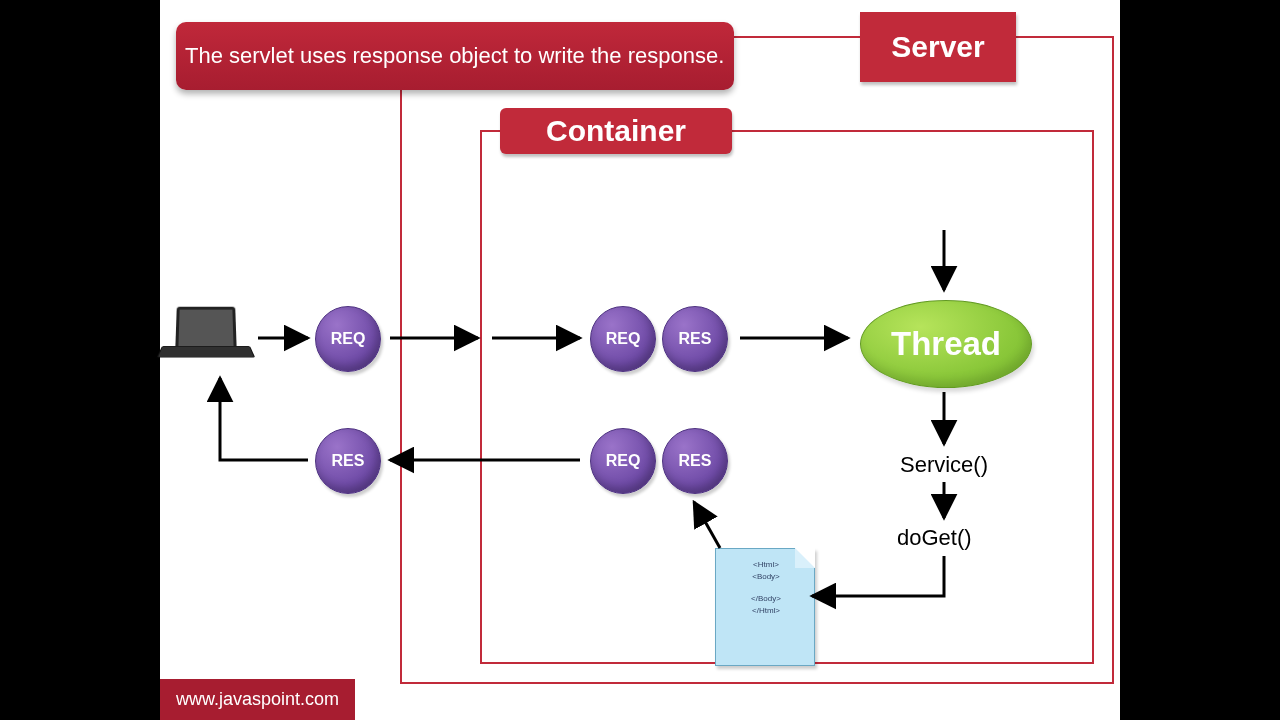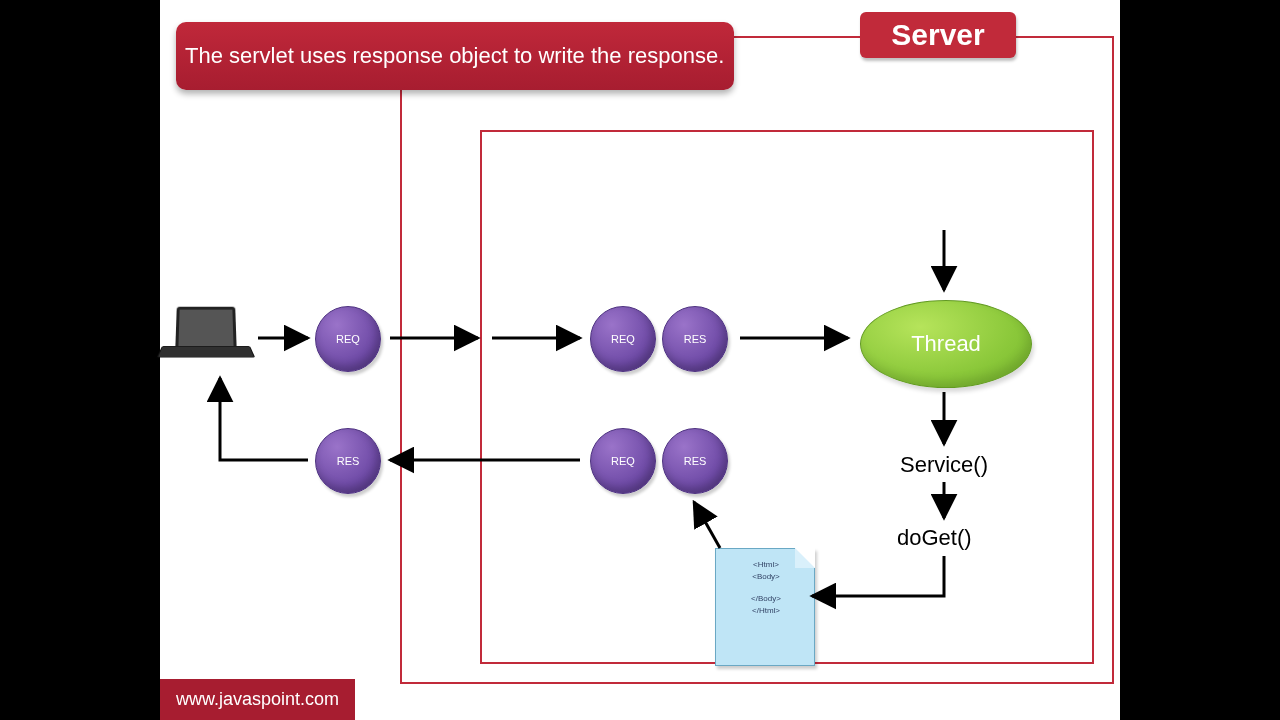--- a/index.html
+++ b/index.html
@@ -1,26 +1,26 @@
 <!DOCTYPE html>
 <html><head>
 <meta charset="utf-8">
 <style>
   html,body{margin:0;padding:0;width:1280px;height:720px;font-family:"Trebuchet MS","Segoe UI",Arial,sans-serif;}
   .stage{position:relative;width:1280px;height:720px;background:#000;}
   .canvas{position:absolute;left:160px;top:0;width:960px;height:720px;background:#fff;}
   .abs{position:absolute;}
   .server-box{border:2px solid #c12a3a;}
-  .server-label{background:#c12a3a;color:#fff;font-size:30px;font-weight:bold;text-align:center;border-radius:6px;box-shadow:1px 3px 3px rgba(0,0,0,.25);padding:6px 0;}
+  .server-label{background:#c12a3a;color:#fff;font-size:30px;font-weight:bold;text-align:center;border-radius:0;box-shadow:1px 3px 3px rgba(0,0,0,.25);padding:18px 0;}
   .container-box{border:2px solid #c12a3a;}
   .container-label{background:#c12a3a;color:#fff;font-size:30px;font-weight:bold;text-align:center;border-radius:6px;box-shadow:1px 3px 3px rgba(0,0,0,.25);padding:6px 0;}
   .caption{background:linear-gradient(#c0283a,#a71d30);color:#fff;font-size:22px;line-height:1.45;border-radius:10px;padding:18px 9px;box-shadow:0 4px 6px rgba(0,0,0,.3);margin-top:8px;}
   .servlet{background:linear-gradient(#f39a2d,#e9851a);border:1px solid #c96e0e;color:#fff;font-size:30px;font-weight:bold;border-radius:8px;text-align:center;padding:14px 0;box-shadow:inset 0 1px 0 rgba(255,255,255,.35),1px 3px 4px rgba(0,0,0,.25);}
-  .thread{width:170px;height:86px;background:radial-gradient(ellipse at 35% 30%, #b6e45b, #8bc83a 60%, #73b42a);border:1px solid #629a22;border-radius:50%;color:#fff;font-size:22px;font-weight:normal;display:flex;align-items:center;justify-content:center;box-shadow:inset -4px -6px 10px rgba(0,0,0,.12),2px 4px 4px rgba(0,0,0,.15);}
-  .bubble{width:64px;height:64px;border-radius:50%;background:radial-gradient(circle at 33% 28%, #9a73c9, #6e4aa6 65%, #5c3c92);border:1px solid #4d3180;color:#fff;font-size:11px;font-weight:normal;display:flex;align-items:center;justify-content:center;box-shadow:inset -3px -5px 8px rgba(0,0,0,.22),2px 3px 3px rgba(0,0,0,.2);}
+  .thread{width:170px;height:86px;background:radial-gradient(ellipse at 35% 30%, #b6e45b, #8bc83a 60%, #73b42a);border:1px solid #629a22;border-radius:50%;color:#fff;font-size:33px;font-weight:bold;display:flex;align-items:center;justify-content:center;box-shadow:inset -4px -6px 10px rgba(0,0,0,.12),2px 4px 4px rgba(0,0,0,.15);}
+  .bubble{width:64px;height:64px;border-radius:50%;background:radial-gradient(circle at 33% 28%, #9a73c9, #6e4aa6 65%, #5c3c92);border:1px solid #4d3180;color:#fff;font-size:16px;font-weight:bold;display:flex;align-items:center;justify-content:center;box-shadow:inset -3px -5px 8px rgba(0,0,0,.22),2px 3px 3px rgba(0,0,0,.2);}
   .method{font-size:22px;color:#000;}
   .watermark{background:#a71d30;color:#fff;font-size:18px;padding:10px 16px;}
   
   .laptop{width:90px;height:80px;}
   .laptop .screen{position:absolute;left:14px;top:0;width:54px;height:40px;border:3px solid #222;border-radius:3px 3px 0 0;background:#555;transform:perspective(120px) rotateX(8deg);}
   .laptop .base{position:absolute;left:0;top:40px;width:86px;height:16px;background:#303030;border-radius:2px;transform:perspective(140px) rotateX(55deg);transform-origin:top;border:1px solid #111;}
   
   .doc{width:84px;height:100px;background:#bfe5f6;border:1px solid #6aa8c4;box-shadow:2px 3px 3px rgba(0,0,0,.2);font-size:8px;color:#346;line-height:1.5;padding:10px 6px 6px 8px;text-align:center;}
   .doc:before{content:"";position:absolute;right:-1px;top:-1px;width:0;height:0;border-top:20px solid #fff;border-left:20px solid #d9f0fb;}
   
@@ -29,20 +29,21 @@
 </head>
 <body>
 
 <div class="stage">
   <div class="canvas">
 
     <div class="abs server-box" style="left:240px;top:36px;width:710px;height:644px;"></div>
     <div class="abs server-label" style="left:700px;top:12px;width:156px;">Server</div>
 
     <div class="abs container-box" style="left:320px;top:130px;width:610px;height:530px;"></div>
+    <div class="abs container-label" style="left:340px;top:108px;width:232px;">Container</div>
 
     <div class="abs caption" style="left:16px;top:14px;width:540px;">The servlet uses response object to write the response.</div>
 
 
     <div class="abs thread" style="left:700px;top:300px;">Thread</div>
 
     <div class="abs method" style="left:740px;top:452px;text-align:right;">Service()</div>
     <div class="abs method" style="left:737px;top:525px;">doGet()</div>
 
     <div class="abs laptop" style="left:2px;top:306px;">

